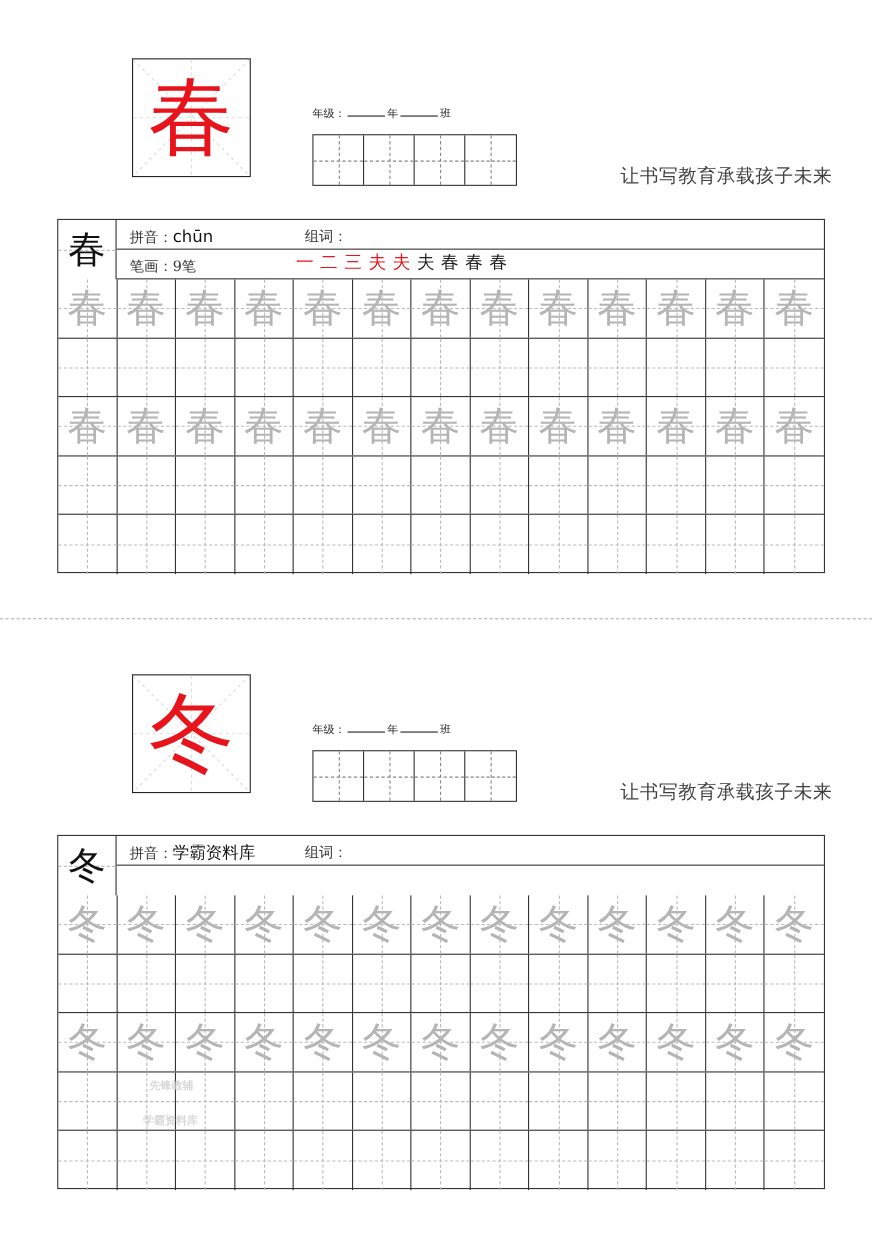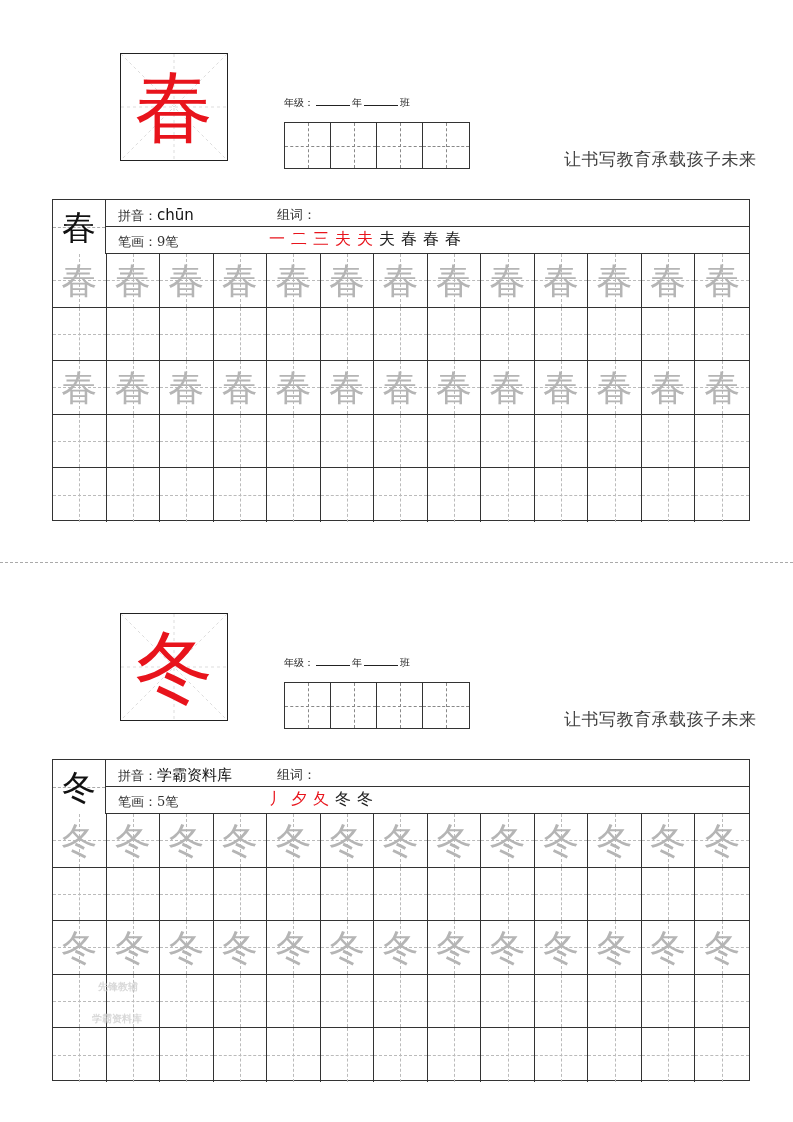--- a/index.html
+++ b/index.html
@@ -33,21 +33,21 @@
   .grid { position:absolute; left:0; top:54px; width:696px; }
   .grid-row { display:flex; height:53.6px; border-bottom:1px solid #333; box-sizing:border-box; }
   .grid-row:last-child { border-bottom:none; }
   .gcell { position:relative; width:53.54px; height:100%; border-right:1px solid #333; box-sizing:border-box; }
   .gcell:last-child { border-right:none; }
   .gcell::before { content:""; position:absolute; left:50%; top:0; bottom:0; border-left:1px dashed #bbb; }
   .gcell::after { content:""; position:absolute; top:50%; left:0; right:0; border-top:1px dashed #bbb; }
   .trace { position:absolute; left:0; top:0; width:100%; height:100%; text-align:center; line-height:53px;
            font-size:36px; color:#b5b5b5; z-index:1; }
   .separator { position:absolute; left:0; top:562px; width:793px; border-top:1.5px dashed #aaa; }
-  .watermark { position:absolute; color:#d0d0d0; font-size:10px; font-weight:bold; font-family:"DejaVu Sans", sans-serif; opacity:0.8; }
+  .watermark { position:absolute; color:#d0d0d0; font-size:10px; font-weight:bold; font-family:"DejaVu Sans", sans-serif; opacity:0.8;margin-left:38px; }
 </style>
 </head>
 <body>
 
 <div id="sections">
     <div class="section" style="top: 0px;">
       <div class="big-box">
         <svg class="guides" width="106" height="106">
           <line x1="0" y1="0" x2="106" y2="106" stroke="#ddd" stroke-dasharray="3,3"></line>
           <line x1="106" y1="0" x2="0" y2="106" stroke="#ddd" stroke-dasharray="3,3"></line>
@@ -226,24 +226,20 @@
       </div>
       <div class="slogan">让书写教育承载孩子未来</div>
       <div class="table">
         <div class="info-char-cell">
           <div class="info-char">冬</div>
         </div>
         <div class="info-row1">
           <span class="lbl" style="left: 12px;"><span>拼音：</span><span class="pinyin-val">学霸资料库</span></span>
           <span class="lbl" style="left: 171px;">组词：</span>
         </div>
-        <div class="info-row2">
-          <span class="lbl" style="left: 12px;"><span>笔画：</span><span>5笔</span></span>
-          <div class="strokes"><span style="color: rgb(232, 20, 28);">丿</span><span style="color: rgb(232, 20, 28);">夕</span><span style="color: rgb(232, 20, 28);">夂</span><span style="color: rgb(34, 34, 34);">冬</span><span style="color: rgb(34, 34, 34);">冬</span></div>
-        </div>
         <div class="grid">
           <div class="grid-row">
             <div class="gcell">
               <div class="trace">冬</div>
             </div>
             <div class="gcell">
               <div class="trace">冬</div>
             </div>
             <div class="gcell">
               <div class="trace">冬</div>

